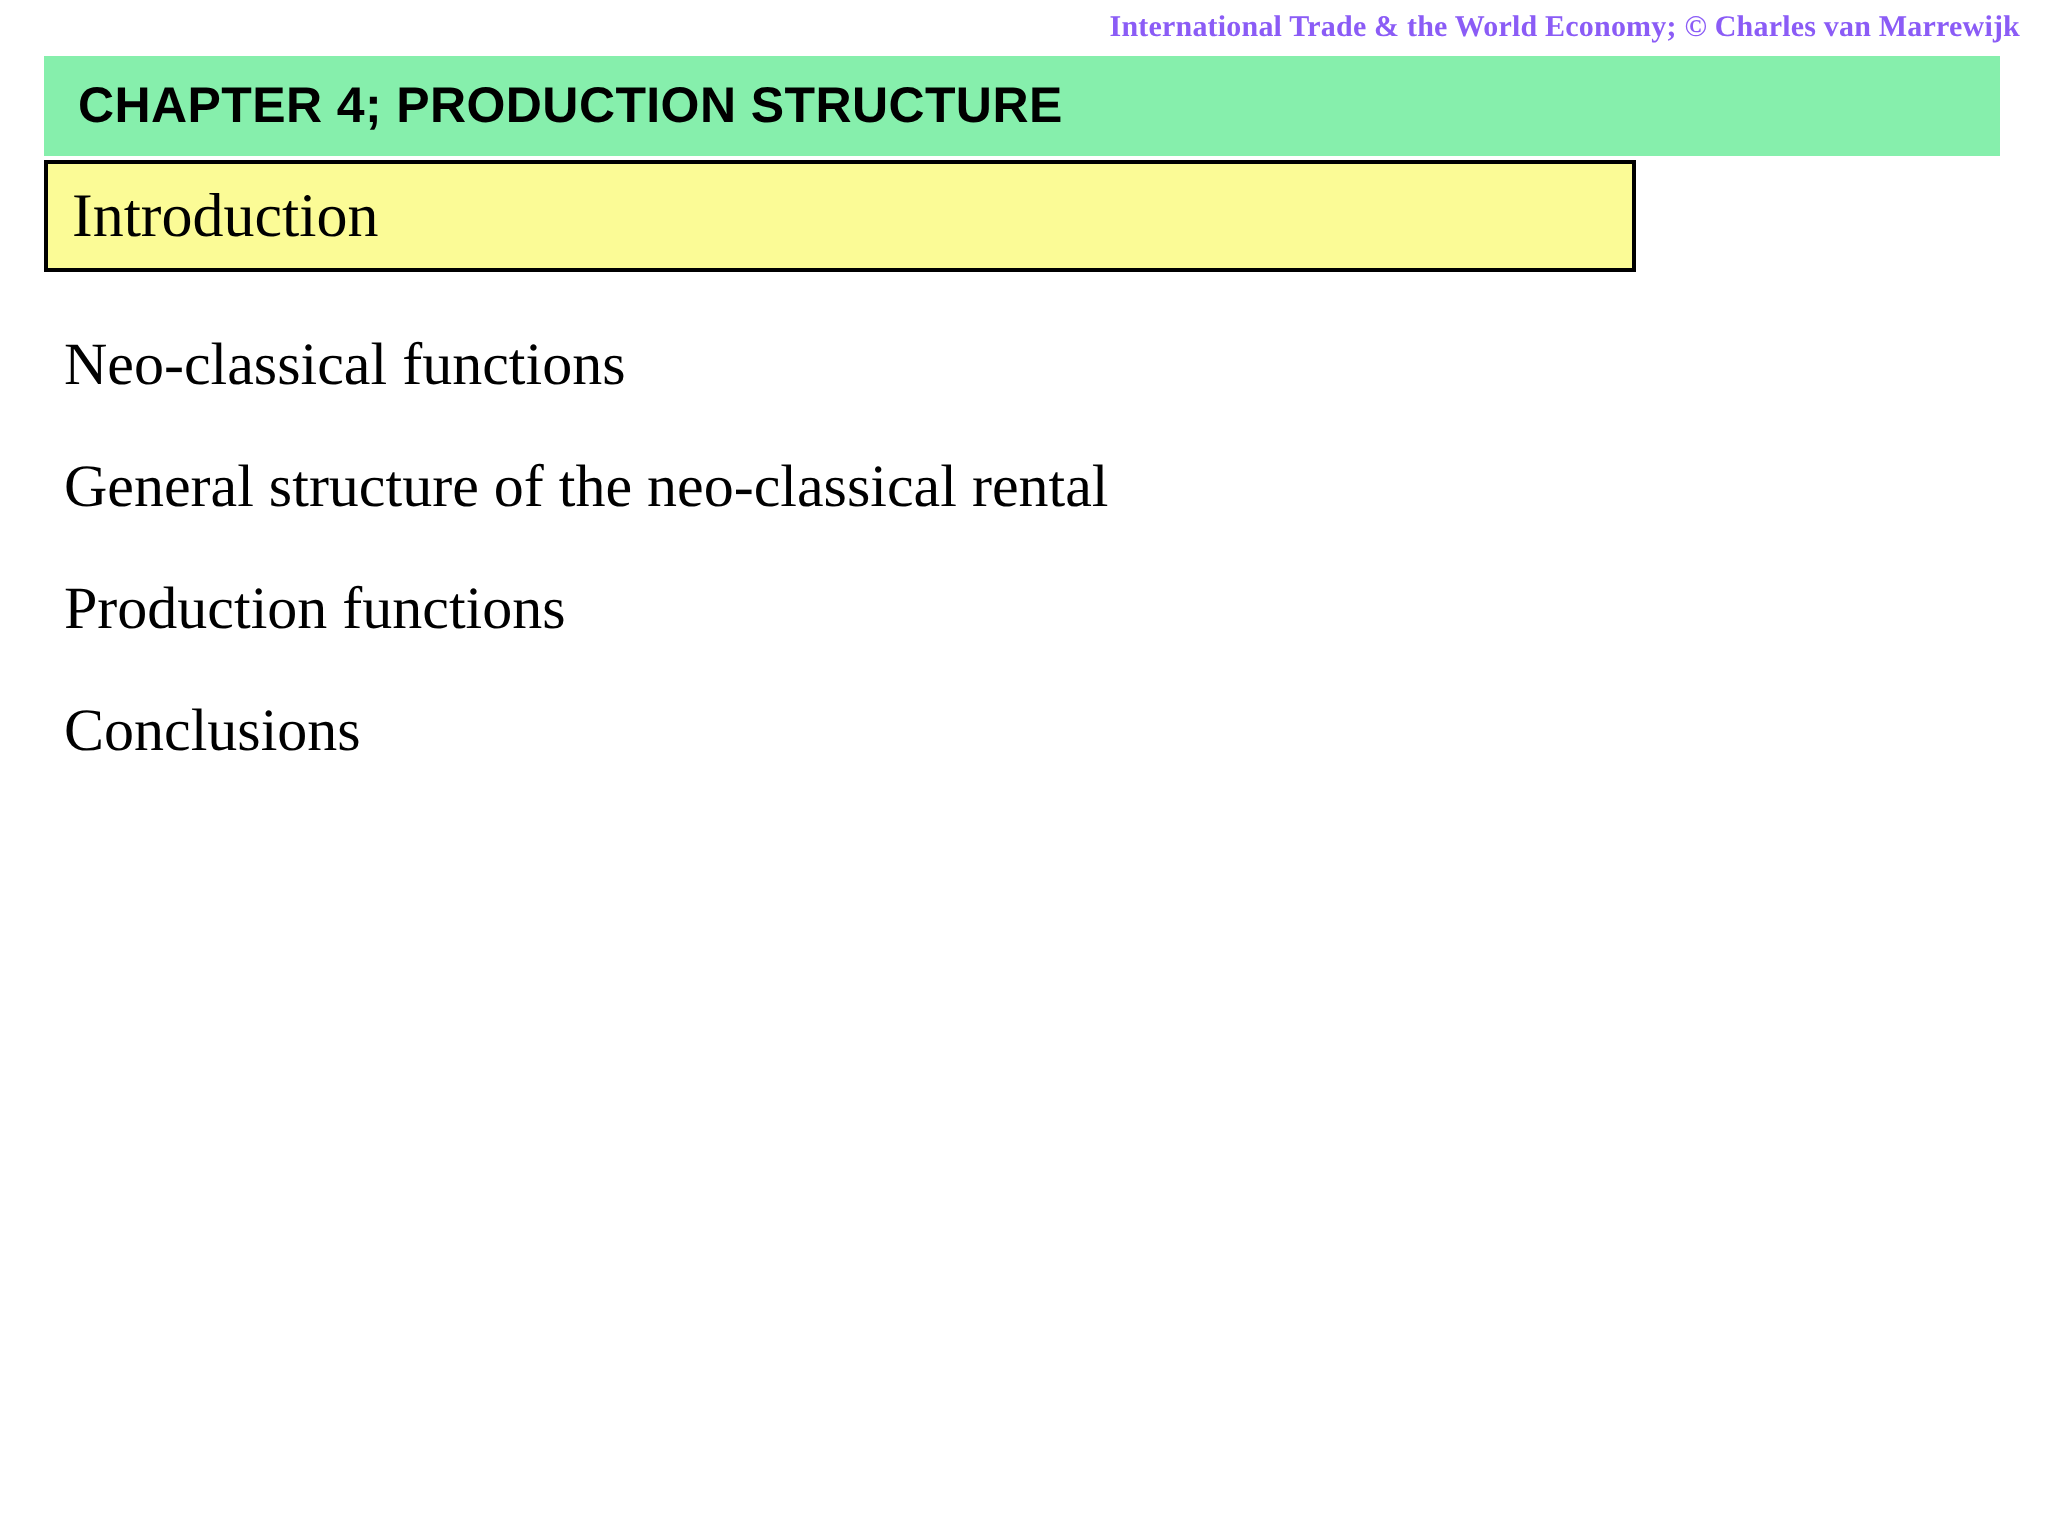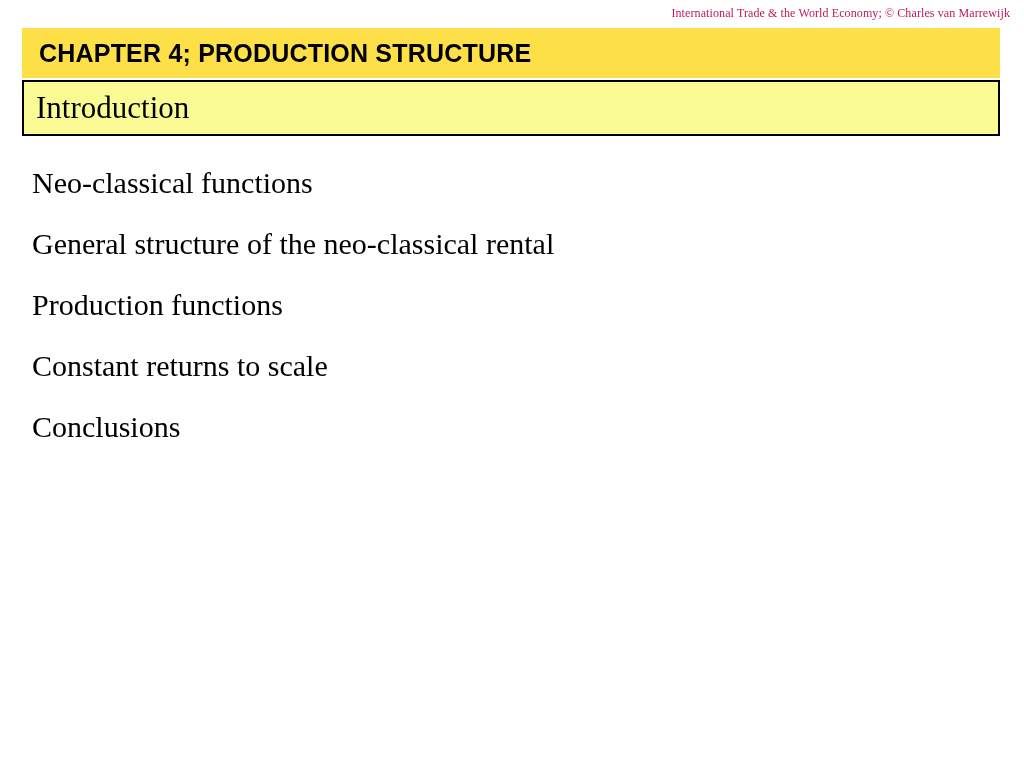--- a/index.html
+++ b/index.html
@@ -18,50 +18,50 @@
   .slide {
     position: absolute;
     inset: 0;
     background: #ffffff;
   }
   .header-credit {
     position: absolute;
     top: 6px;
     right: 14px;
     font-family: "Liberation Serif", serif;
-    font-size: 12px;
-    font-weight: normal;
-    color: #be185d;
+    font-size: 15px;
+    font-weight: bold;
+    color: #8b5cf6;
     white-space: nowrap;
     letter-spacing: 0.1px;
   }
   .chapter-banner {
     position: absolute;
     left: 22px;
     top: 28px;
     width: 978px;
     height: 50px;
-    background: #fde047;
+    background: #86efac;
     box-sizing: border-box;
     display: flex;
     align-items: center;
   }
   .chapter-banner .banner-text {
     font-family: "Liberation Sans", sans-serif;
     font-weight: bold;
     font-size: 25px;
     color: #000000;
     padding-left: 17px;
     letter-spacing: 0.2px;
   }
   .subtitle-banner {
     position: absolute;
     left: 22px;
     top: 80px;
-    width: 978px;
+    width: 796px;
     height: 56px;
     background: #fbfb96;
     border: 2px solid #000000;
     box-sizing: border-box;
     display: flex;
     align-items: center;
   }
   .subtitle-banner .banner-text {
     font-family: "Liberation Serif", serif;
     font-size: 31px;
@@ -94,17 +94,16 @@
   </div>
 
   <div class="subtitle-banner">
     <div class="banner-text">Introduction</div>
   </div>
 
   <div class="bullet-list">
     <div class="bullet-item">Neo-classical functions</div>
     <div class="bullet-item">General structure of the neo-classical rental</div>
     <div class="bullet-item">Production functions</div>
-    <div class="bullet-item">Constant returns to scale</div>
     <div class="bullet-item">Conclusions</div>
   </div>
 
 </div>
 
 </body></html>

